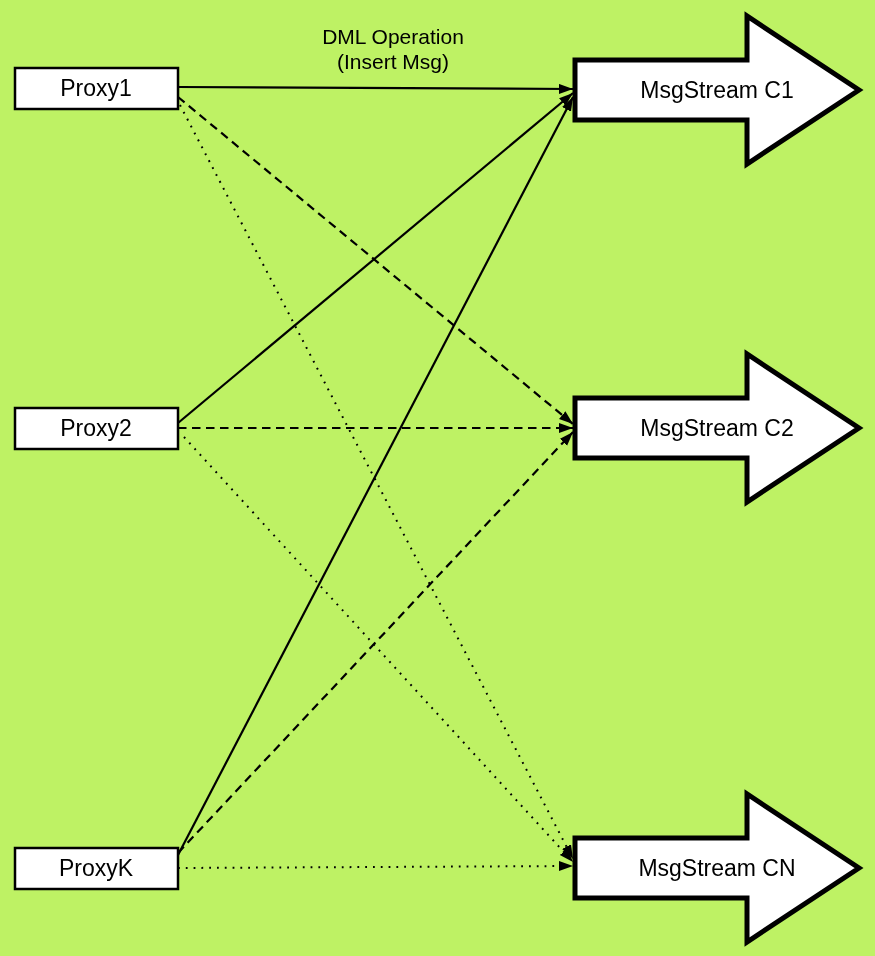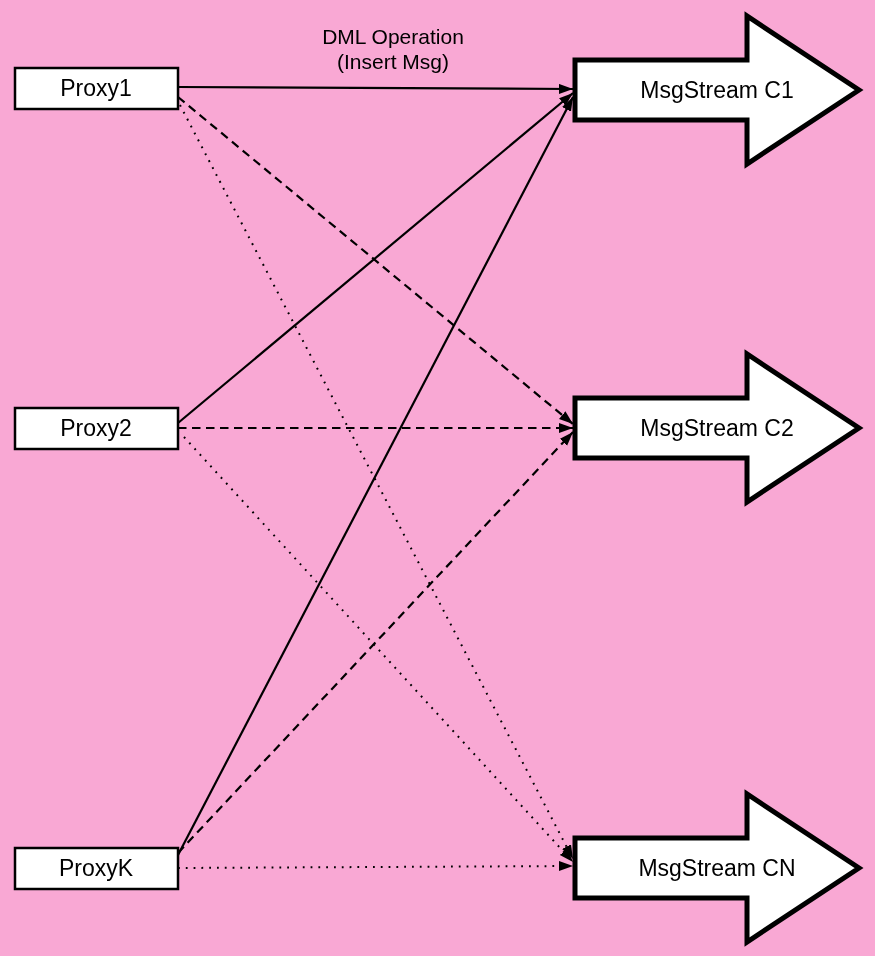--- a/index.html
+++ b/index.html
@@ -4,21 +4,21 @@
 <style>
   html, body {
     margin: 0;
     padding: 0;
     background: #ffffff;
   }
   .canvas {
     position: relative;
     width: 875px;
     height: 956px;
-    background: #f9a8d4;
+    background: #bef264;
     overflow: hidden;
   }
   svg {
     display: block;
   }
   text {
     font-family: "Liberation Sans", sans-serif;
     fill: #000000;
   }
   .title-text {

